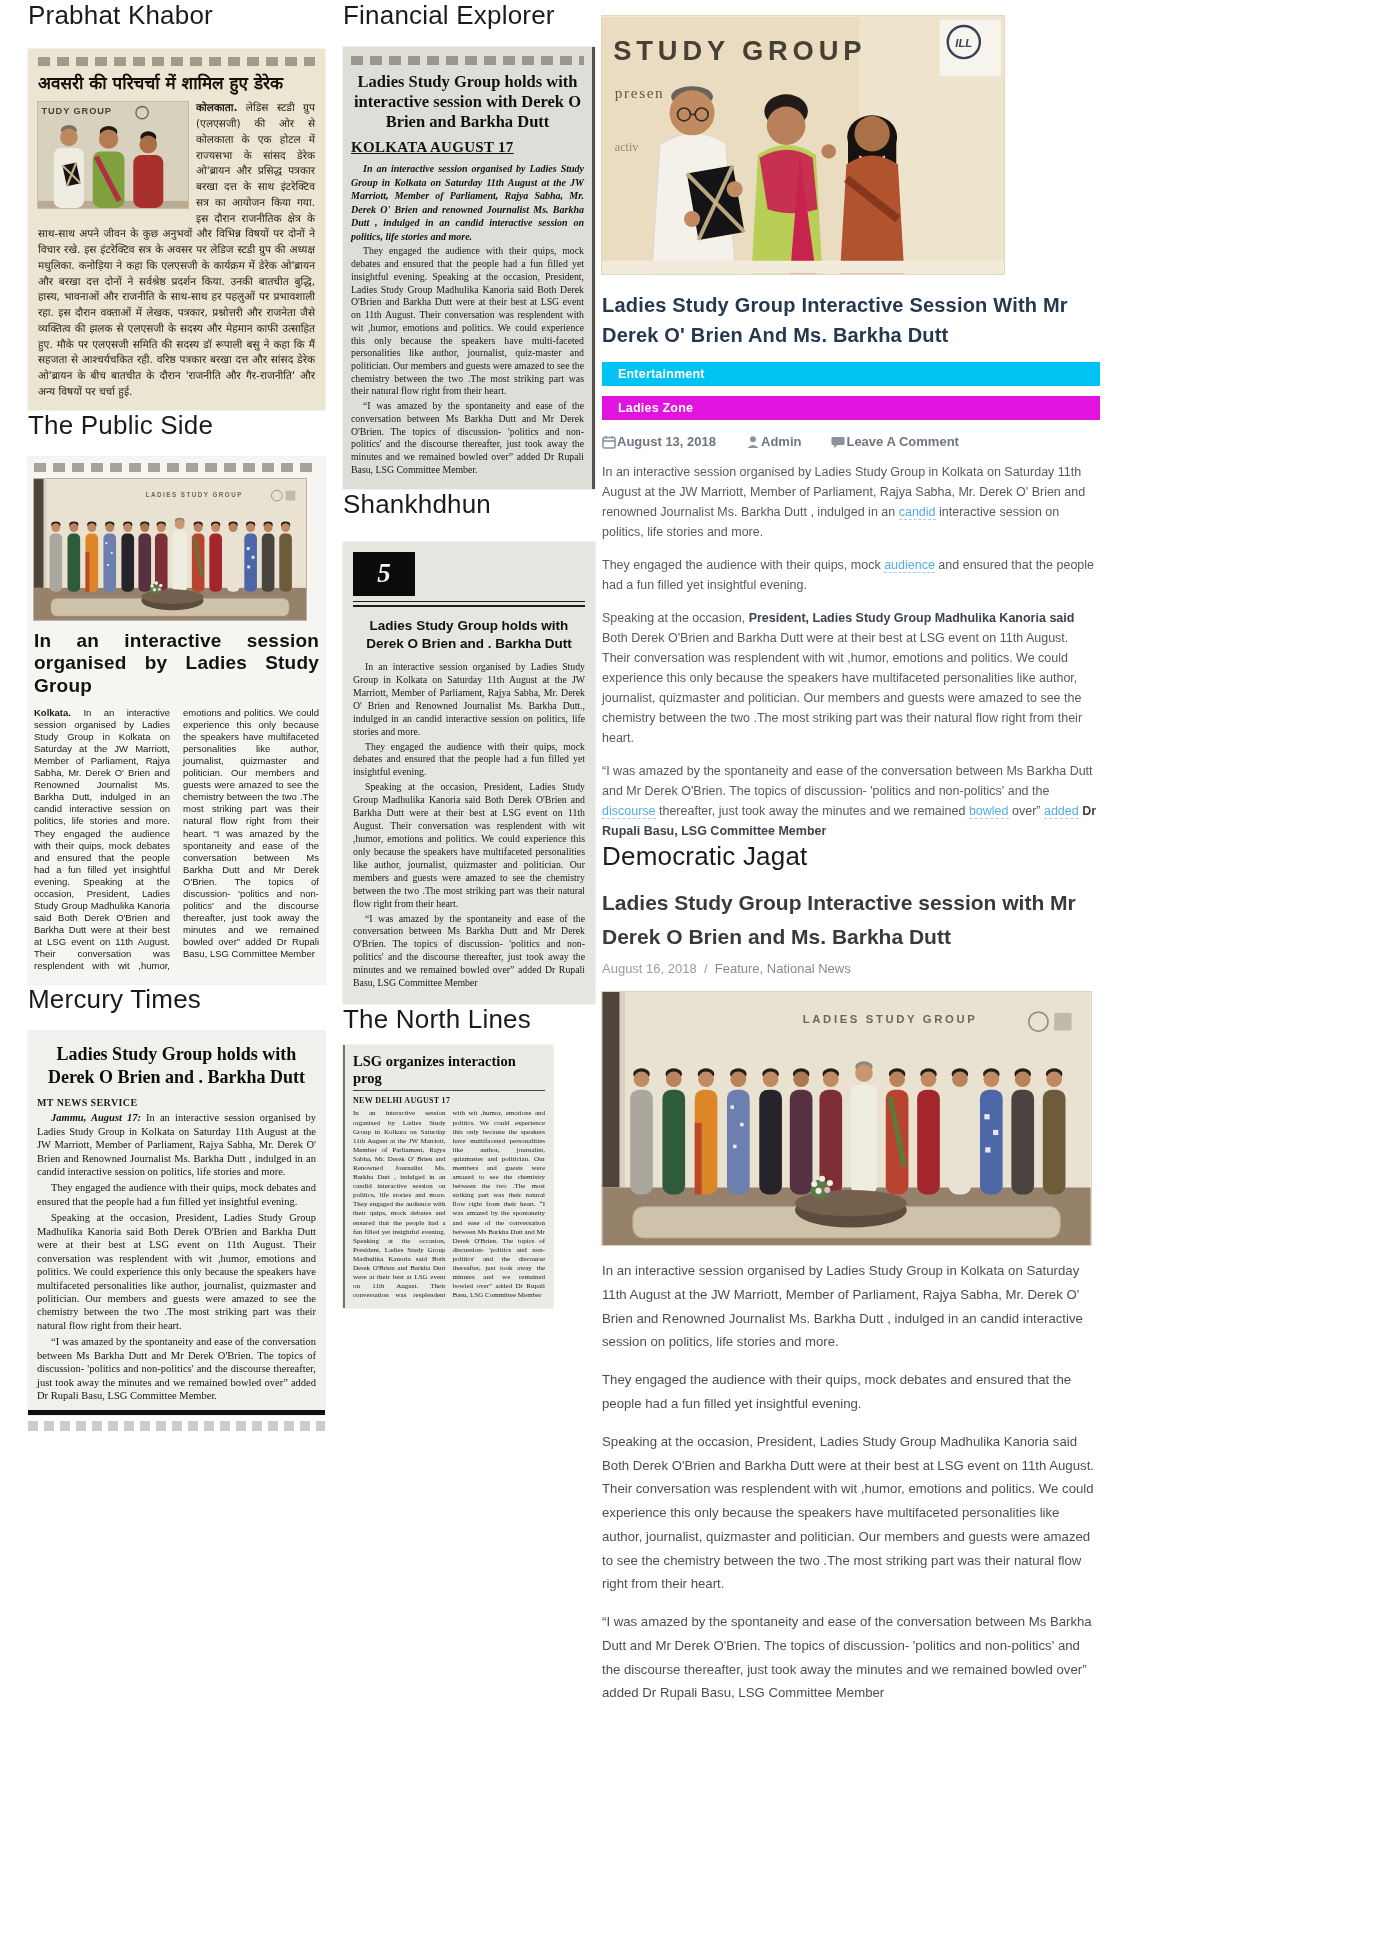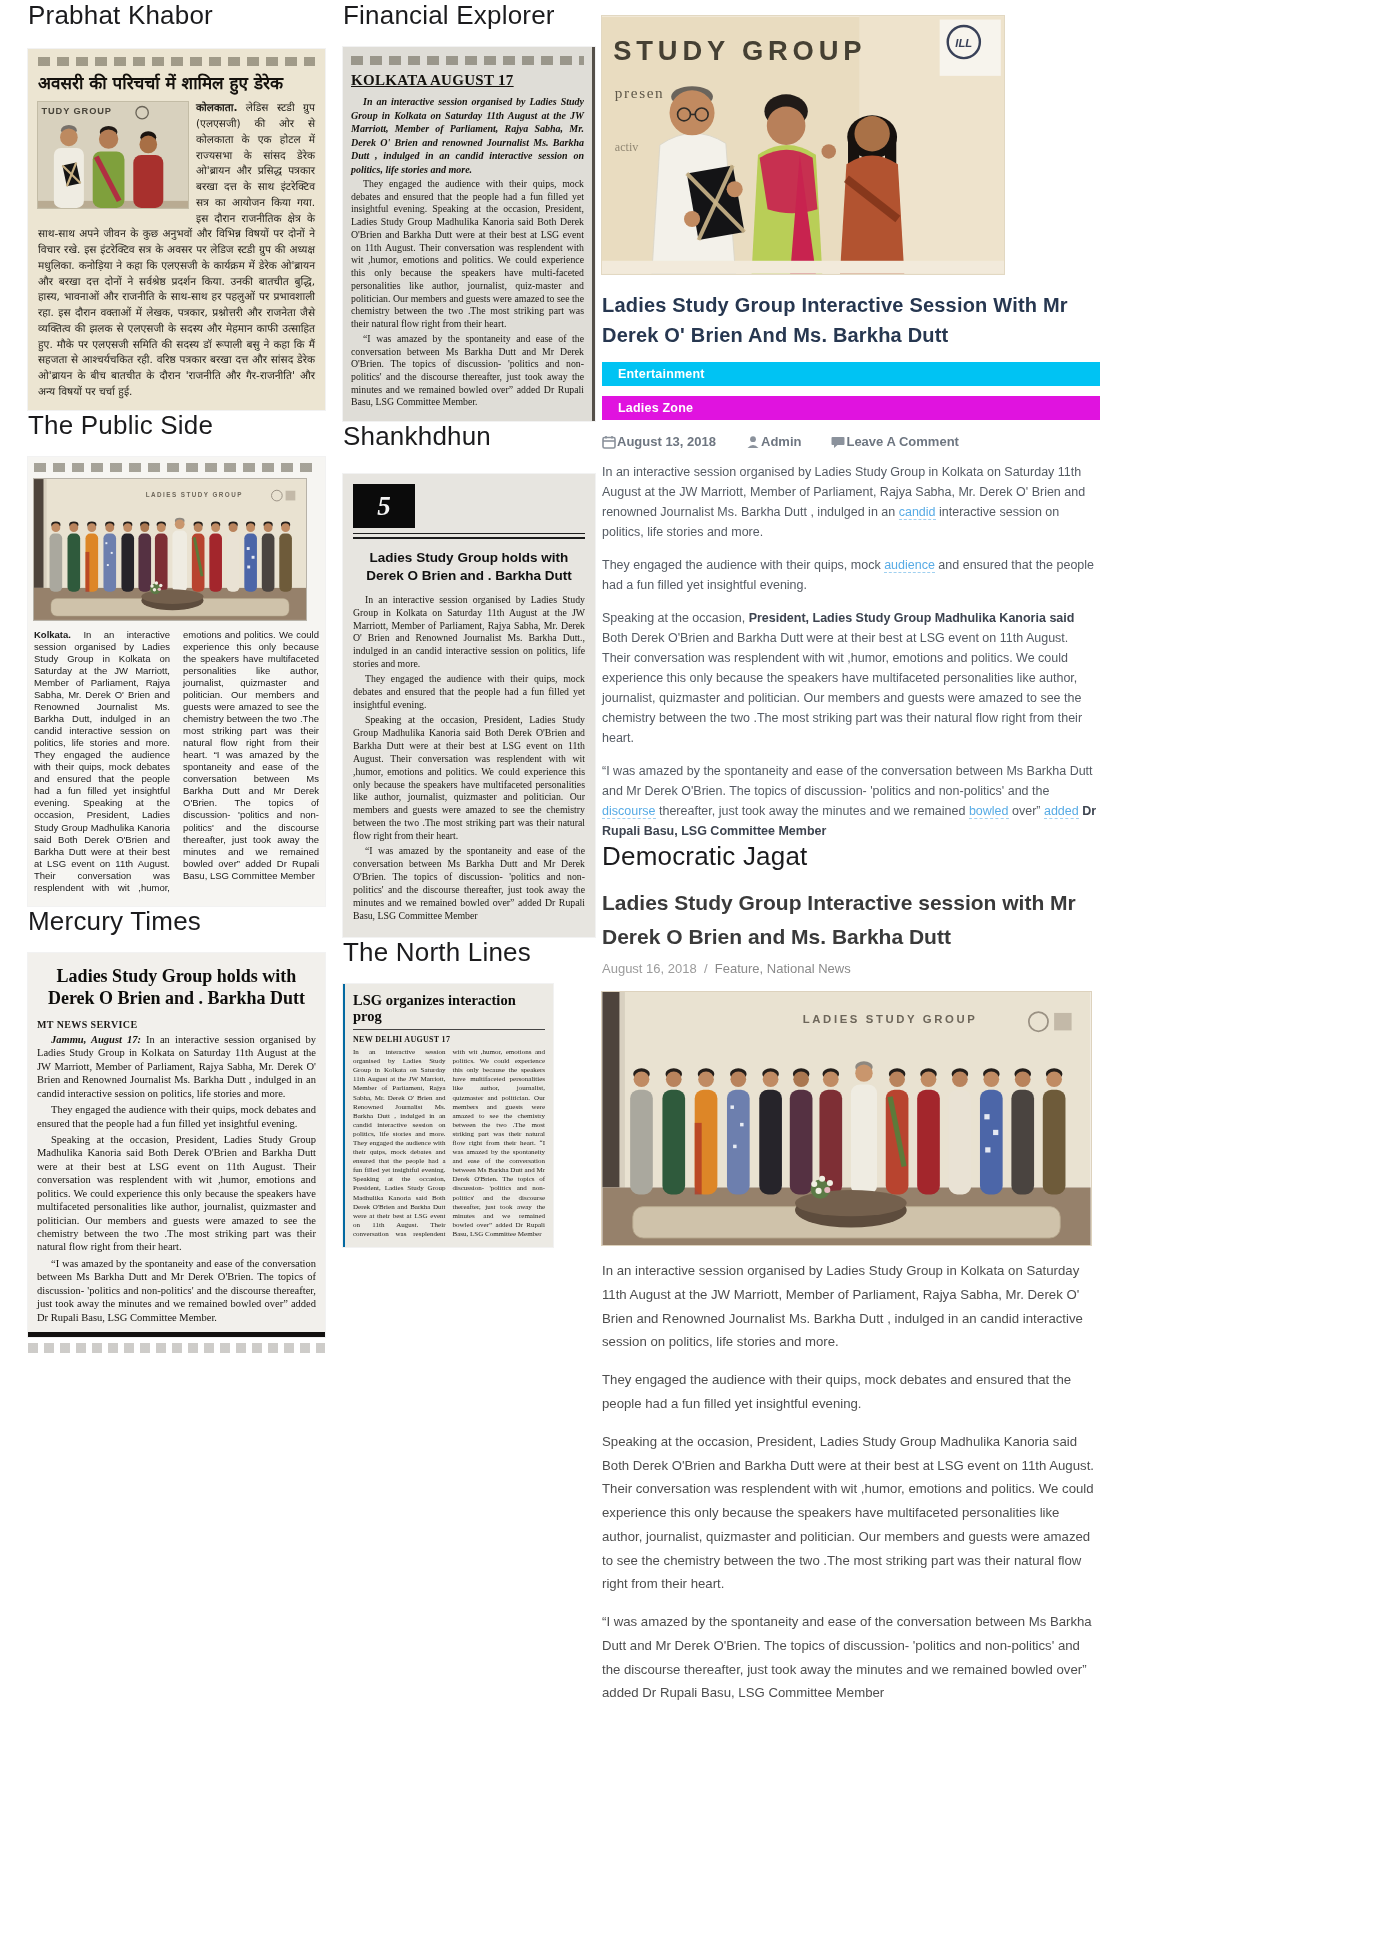--- a/index.html
+++ b/index.html
@@ -61,21 +61,21 @@
     font-family:"Liberation Serif","DejaVu Serif",serif;}
   .sd-pagenum{width:62px;height:44px;background:#0b0b0b;color:#f4f4f4;font-size:27px;font-weight:700;
     font-style:italic;display:flex;align-items:center;justify-content:center;
     font-family:"Liberation Serif",serif;}
   .sd-rule{border-top:1px solid #1d1d1d;border-bottom:2px solid #1d1d1d;height:3px;margin:5px 0 10px;}
   .sd-headline{font-size:13.5px;font-weight:700;text-align:center;line-height:1.35;color:#101010;
     margin-bottom:8px;font-family:"Liberation Sans",sans-serif;}
   .sd-p{font-size:9.8px;line-height:1.32;text-align:justify;text-indent:12px;margin:2px 0 0;color:#1a1811;}
 
   
-  .nl-clip{background:#eceae4;margin-top:16px;padding:8px;width:192px;border-left:2px solid #0369a1;
+  .nl-clip{background:#eceae4;margin-top:10px;padding:8px;width:192px;border-left:2px solid #737373;
     font-family:"Liberation Serif","DejaVu Serif",serif;}
   .nl-headline{font-size:14.5px;font-weight:700;color:#0e0d0b;line-height:1.15;
     border-bottom:1px solid #444;padding-bottom:4px;}
   .nl-byline{font-size:8px;font-weight:700;margin-top:5px;letter-spacing:.3px;color:#1c1a15;font-variant:small-caps;}
   .nl-body{margin-top:4px;column-count:2;column-gap:7px;font-size:7px;line-height:1.3;
     text-align:justify;color:#1b1913;}
 
   
   .tob-photo{display:block;margin-top:16px;outline:1px solid #e2d8c2;}
   .tob-title{font-size:20px;font-weight:700;color:#273750;line-height:1.5;margin:16px 0 0;letter-spacing:.2px;}
@@ -209,20 +209,21 @@
         <span>कनोड़िया ने कहा कि एलएसजी के कार्यक्रम में डेरेक ओ'ब्रायन और बरखा दत्त दोनों ने सर्वश्रेष्ठ प्रदर्शन किया. उनकी बातचीत बुद्धि, हास्य, भावनाओं और राजनीति के साथ-साथ हर पहलुओं पर प्रभावशाली रहा. इस दौरान वक्ताओं में लेखक, पत्रकार, प्रश्नोत्तरी और राजनेता जैसे व्यक्तित्व की झलक से एलएसजी के सदस्य और मेहमान काफी उत्साहित हुए. मौके पर एलएसजी समिति की सदस्य डॉ रूपाली बसु ने कहा कि मैं सहजता से आश्चर्यचकित रही. वरिष्ठ पत्रकार बरखा दत्त और सांसद डेरेक ओ'ब्रायन के बीच बातचीत के दौरान 'राजनीति और गैर-राजनीति' और अन्य विषयों पर चर्चा हुई.</span>
       </div>
     </div>
 
     <h2 class="pub mt26">The Public Side</h2>
     <div class="clip ps-clip">
       <div class="smudge"></div>
       <svg class="ps-photo" width="272" height="141" viewBox="0 0 560 290">
         <use href="#grp"></use>
       </svg>
+      <div class="ps-headline">In an interactive session organised by Ladies Study Group</div>
       <div class="ps-body">
         <b>Kolkata.</b><span> In an interactive session organised by Ladies Study Group in Kolkata on Saturday at the JW Marriott, Member of Parliament, Rajya Sabha, Mr. Derek O' Brien and Renowned Journalist Ms. Barkha Dutt, indulged in an candid interactive session on politics, life stories and more. They engaged the audience with their quips, mock debates and ensured that the people had a fun filled yet insightful evening. Speaking at the occasion, President, Ladies Study Group Madhulika Kanoria said Both Derek O'Brien and Barkha Dutt were at their best at LSG event on 11th August. Their conversation was resplendent with wit ,humor, emotions and politics. We could experience this only because the speakers have multifaceted personalities like author, journalist, quizmaster and politician. Our members and guests were amazed to see the chemistry between the two .The most striking part was their natural flow right from their heart. “I was amazed by the spontaneity and ease of the conversation between Ms Barkha Dutt and Mr Derek O'Brien. The topics of discussion- 'politics and non-politics' and the discourse thereafter, just took away the minutes and we remained bowled over” added Dr Rupali Basu, LSG Committee Member</span>
       </div>
     </div>
 
     <h2 class="pub mt30">Mercury Times</h2>
     <div class="clip mt-clip">
       <div class="mt-headline">Ladies Study Group holds with Derek O Brien and . Barkha Dutt</div>
       <div class="mt-byline">MT NEWS SERVICE</div>
       <p class="mt-p"><span class="mt-dateline">Jammu, August 17:</span><span> In an interactive session organised by Ladies Study Group in Kolkata on Saturday 11th August at the JW Marriott, Member of Parliament, Rajya Sabha, Mr. Derek O' Brien and Renowned Journalist Ms. Barkha Dutt , indulged in an candid interactive session on politics, life stories and more.</span></p>
@@ -231,20 +232,21 @@
       <p class="mt-p">“I was amazed by the spontaneity and ease of the conversation between Ms Barkha Dutt and Mr Derek O'Brien. The topics of discussion- 'politics and non-politics' and the discourse thereafter, just took away the minutes and we remained bowled over” added Dr Rupali Basu, LSG Committee Member.</p>
     </div>
     <div class="cutline"></div>
   </div>
 
   <div class="col col2">
 
     <h2 class="pub mt14">Financial Explorer</h2>
     <div class="clip fe-clip">
       <div class="smudge"></div>
+      <div class="fe-headline">Ladies Study Group holds with interactive session with Derek O Brien and Barkha Dutt</div>
       <div class="fe-dateline">KOLKATA AUGUST 17</div>
       <p class="fe-lede">In an interactive session organised by Ladies Study Group in Kolkata on Saturday 11th August at the JW Marriott, Member of Parliament, Rajya Sabha, Mr. Derek O' Brien and renowned Journalist Ms. Barkha Dutt , indulged in an candid interactive session on politics, life stories and more.</p>
       <p class="fe-p">They engaged the audience with their quips, mock debates and ensured that the people had a fun filled yet insightful evening. Speaking at the occasion, President, Ladies Study Group Madhulika Kanoria said Both Derek O'Brien and Barkha Dutt were at their best at LSG event on 11th August. Their conversation was resplendent with wit ,humor, emotions and politics. We could experience this only because the speakers have multi-faceted personalities like author, journalist, quiz-master and politician. Our members and guests were amazed to see the chemistry between the two .The most striking part was their natural flow right from their heart.</p>
       <p class="fe-p">“I was amazed by the spontaneity and ease of the conversation between Ms Barkha Dutt and Mr Derek O'Brien. The topics of discussion- 'politics and non-politics' and the discourse thereafter, just took away the minutes and we remained bowled over” added Dr Rupali Basu, LSG Committee Member.</p>
     </div>
 
     <h2 class="pub mt30">Shankhdhun</h2>
     <div class="clip sd-clip">
       <div class="sd-pagenum">5</div>
       <div class="sd-rule"></div>

